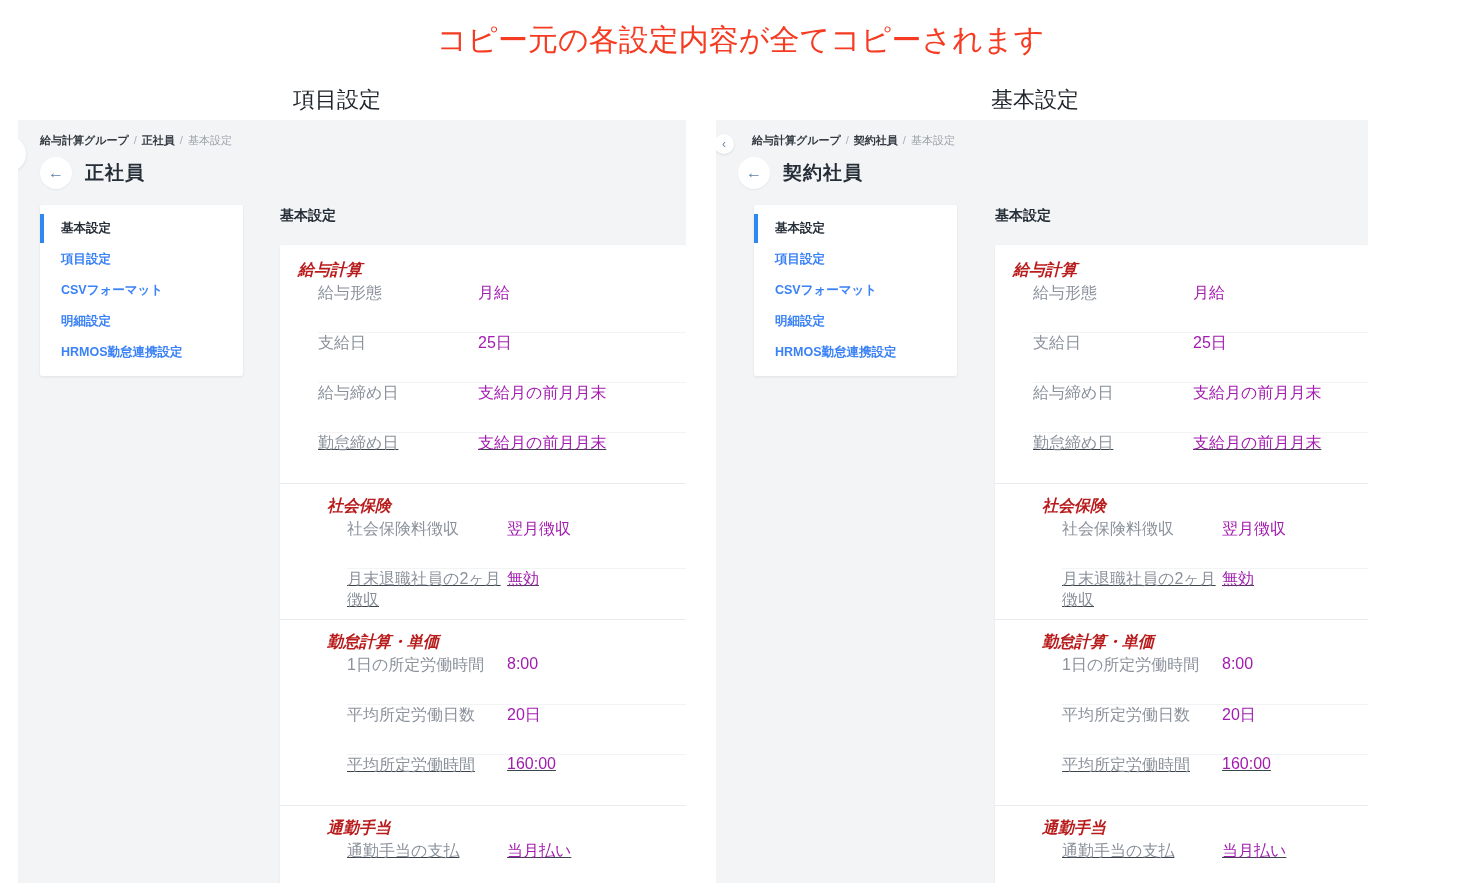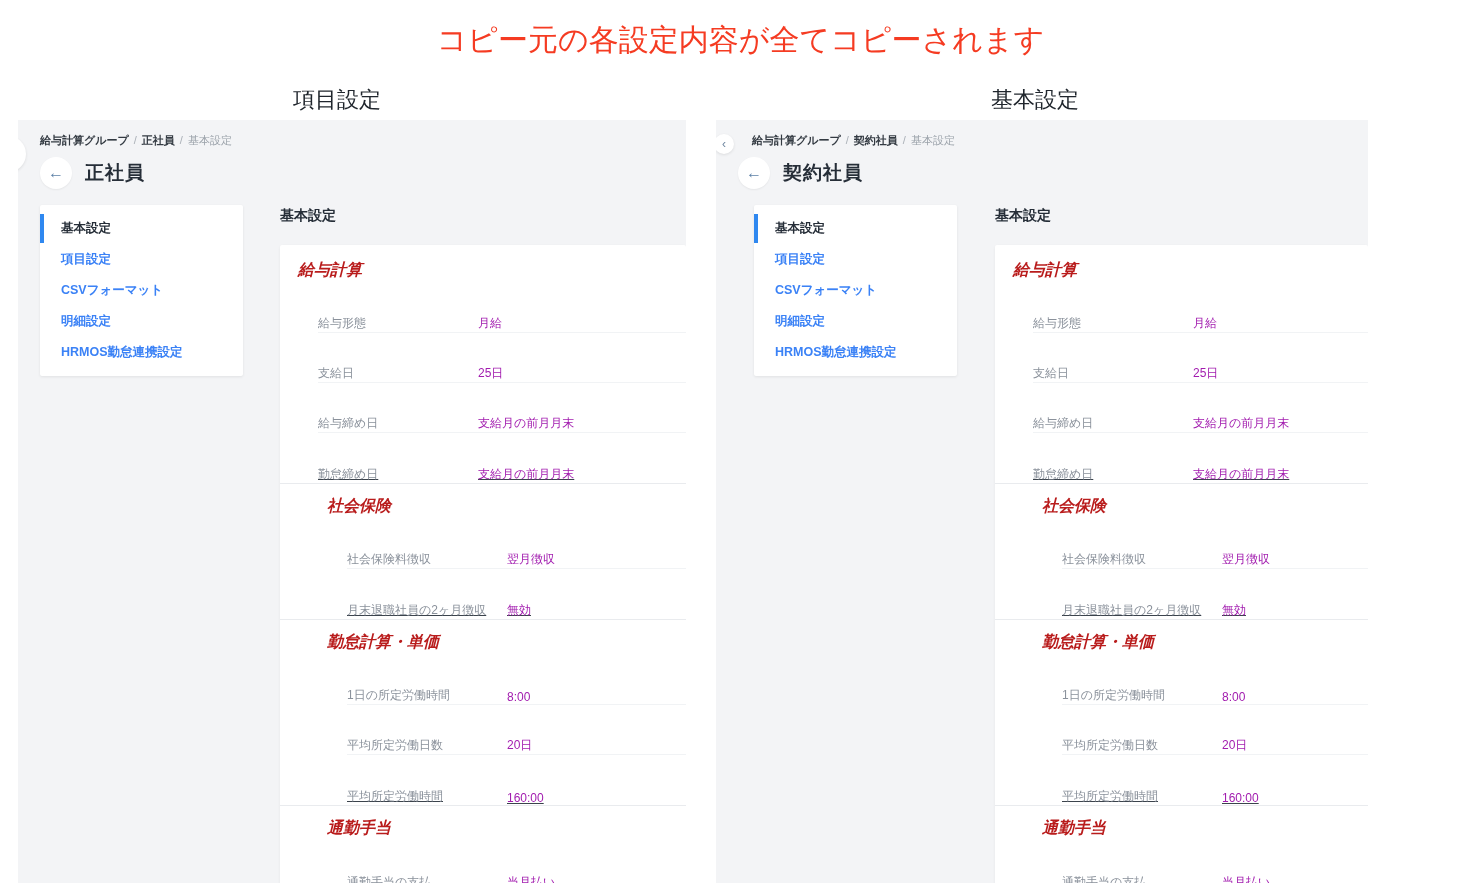--- a/index.html
+++ b/index.html
@@ -81,22 +81,22 @@
   .card {
     background:#fff; border-radius:2px; box-shadow:0 1px 3px rgba(0,0,0,.06);
     padding:12px 0 24px;
   }
   .section + .section { border-top:1px solid #e9ebee; padding-top:9px;padding-left:29px; }
   .section-title {
     height:26px; line-height:26px; padding-left:18px;
     font-size:16px; font-weight:bold; color:#b91c1c;font-style:italic;
   }
   .srow {
-    margin-left:38px; height:50px; display:flex; align-items:flex-end;
-    border-bottom:1px solid #f1f3f5; font-size:12px;
+    margin-left:38px; height:50px; display:flex; align-items:flex-start;
+    border-bottom:1px solid #f1f3f5; font-size:16px;
   }
   .srow:last-child { border-bottom:none;text-decoration:underline; }
   .srow .lbl { width:160px; color:#8a919b; flex:none; }
   .srow .val { color:#a21caf; }
 </style>
 </head>
 <body>
 
 <div class="annotation-title">コピー元の各設定内容が全てコピーされます</div>
 <div class="copy-label" id="label-source">項目設定</div>

